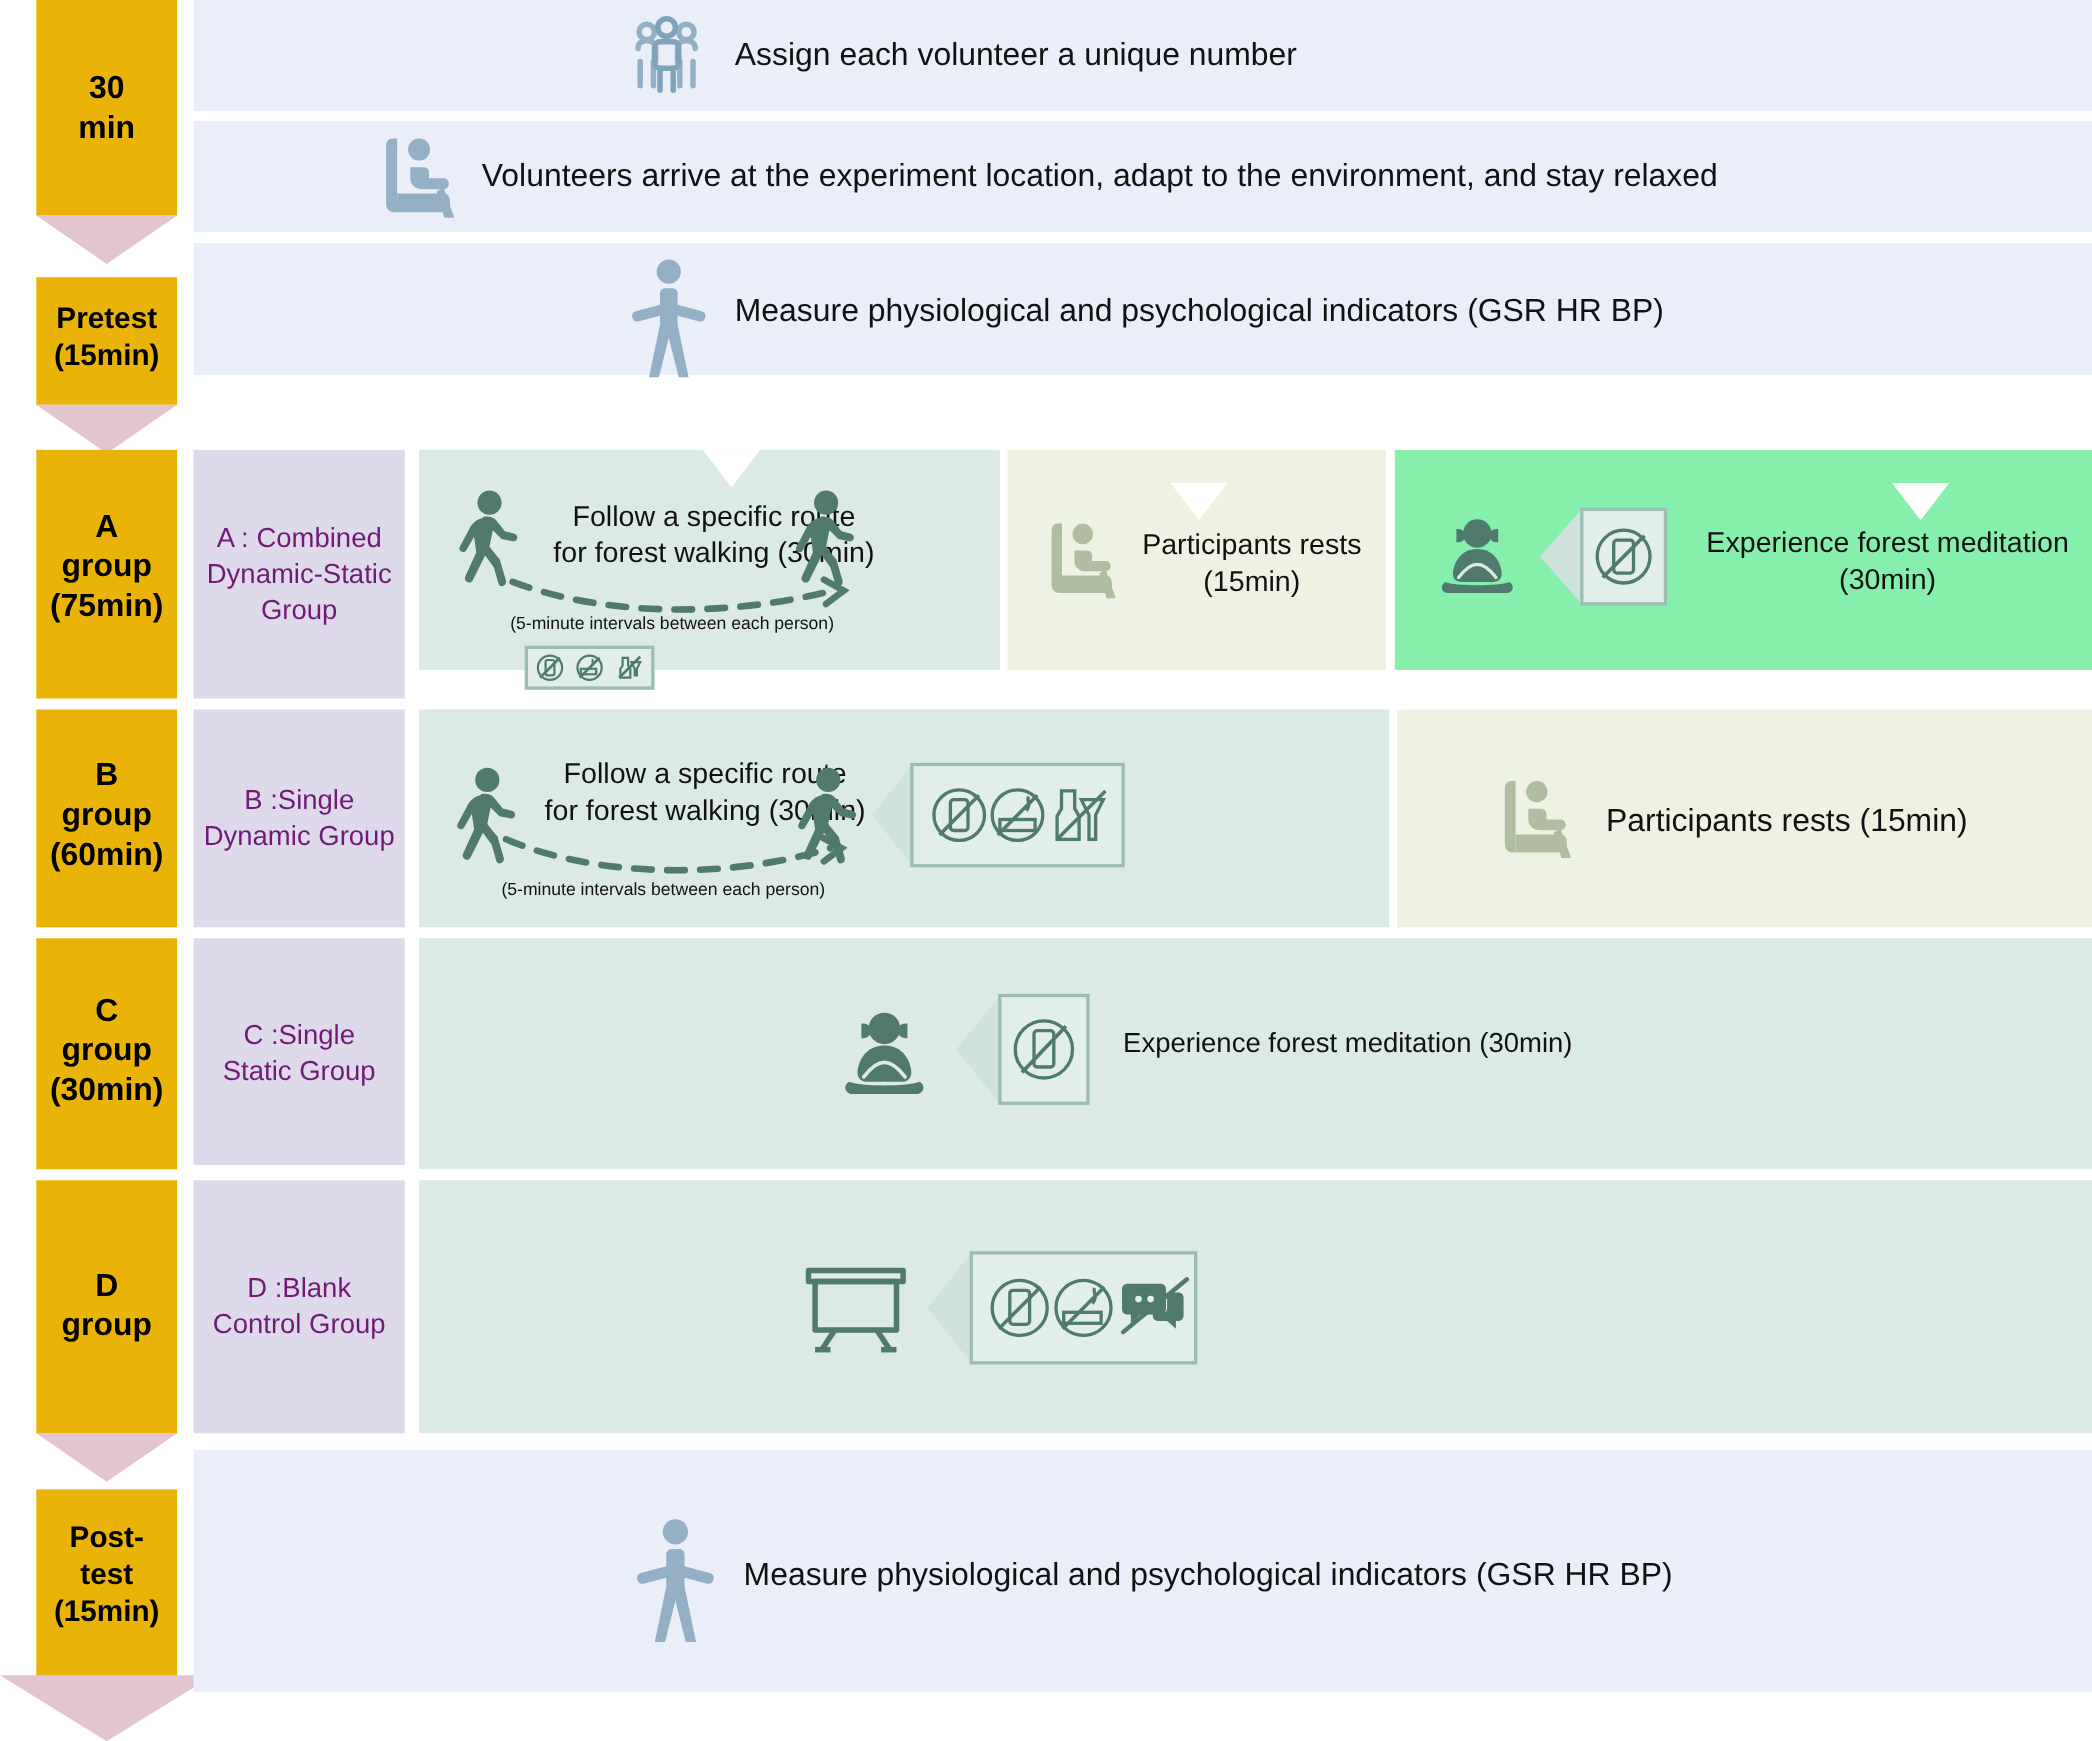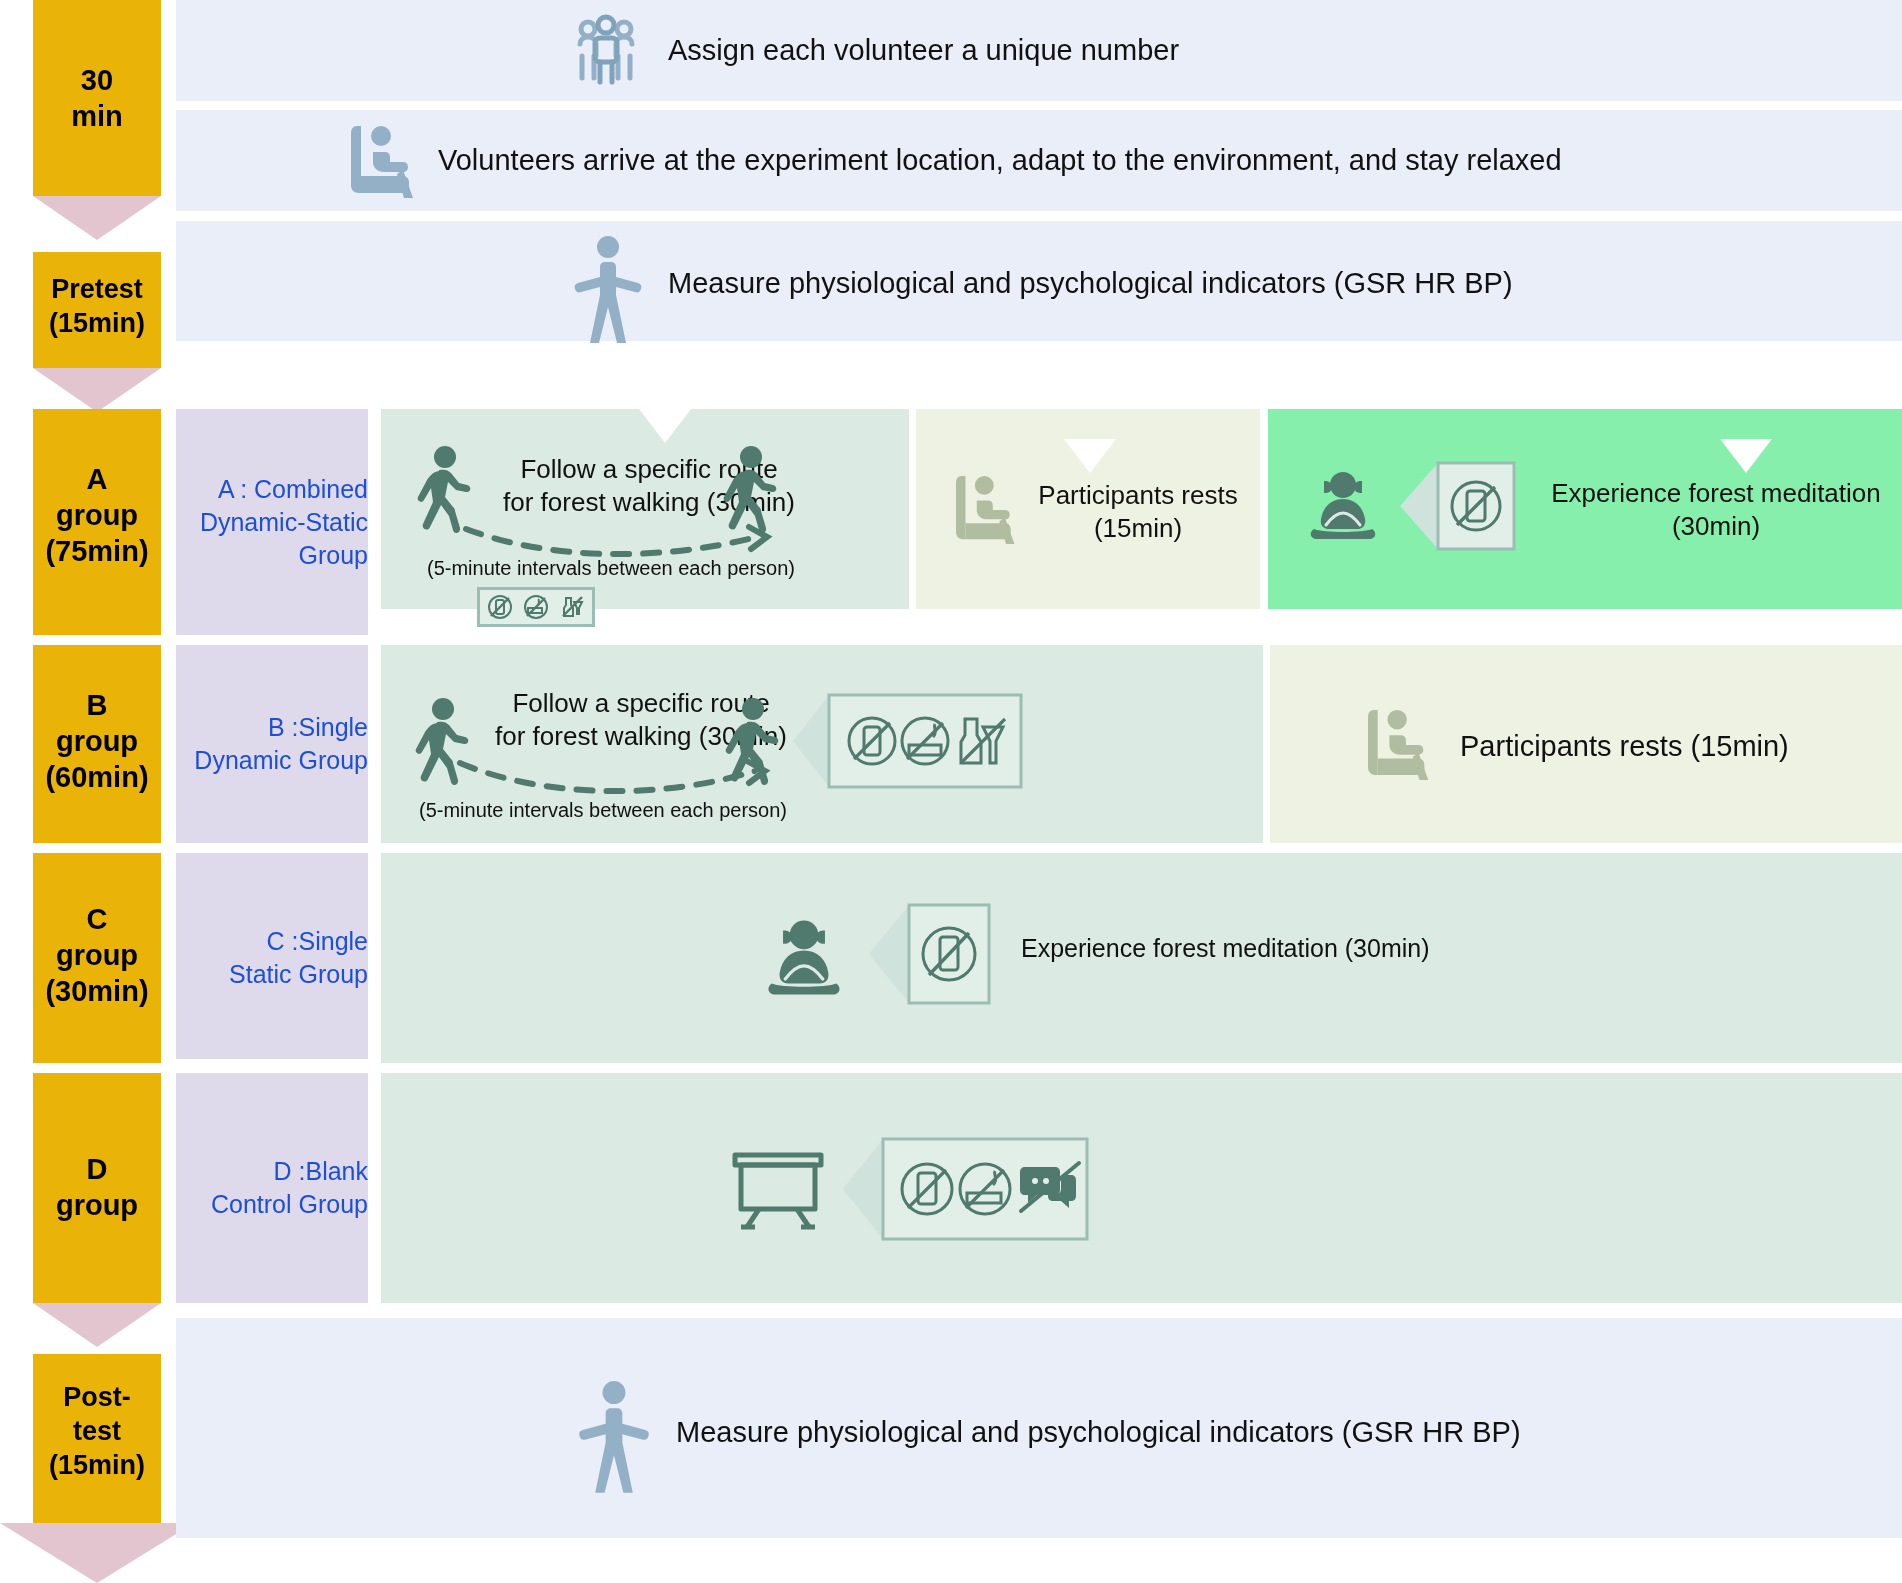--- a/index.html
+++ b/index.html
@@ -19,25 +19,25 @@
   
   .panel{position:absolute;box-sizing:border-box;}
   .blue{background:#e9eef8;}
   .lilac{background:#dedaec;}
   .mint{background:#dbeae2;}
   .mint2{background:#86efac;}
   .cream{background:#eef2e2;}
   .cream2{background:#eef2e3;}
 
   .lbl{position:absolute;font-size:27px;line-height:34px;color:#111;}
-  .grp-label{position:absolute;left:0;width:100%;text-align:right;
-             font-size:25px;line-height:33px;color:#1d4ed8;}
+  .grp-label{position:absolute;left:0;width:100%;text-align:center;
+             font-size:25px;line-height:33px;color:#701a75;}
 
   .cap{position:absolute;font-size:26px;line-height:33px;color:#111;text-align:center;}
-  .cap.sm{font-size:20px;line-height:26px;}
+  .cap.sm{font-size:16px;line-height:26px;}
 
   .tri{position:absolute;width:0;height:0;border-left:26px solid transparent;
        border-right:26px solid transparent;border-top:34px solid #ffffff;}
 
   
   .rulebox{position:absolute;box-sizing:border-box;border:3px solid #9cbdb4;
            background:#e2efe9;display:flex;align-items:center;justify-content:center;gap:10px;}
   .tagbox{position:absolute;box-sizing:border-box;}
   svg{display:block;overflow:visible;}
 </style>

